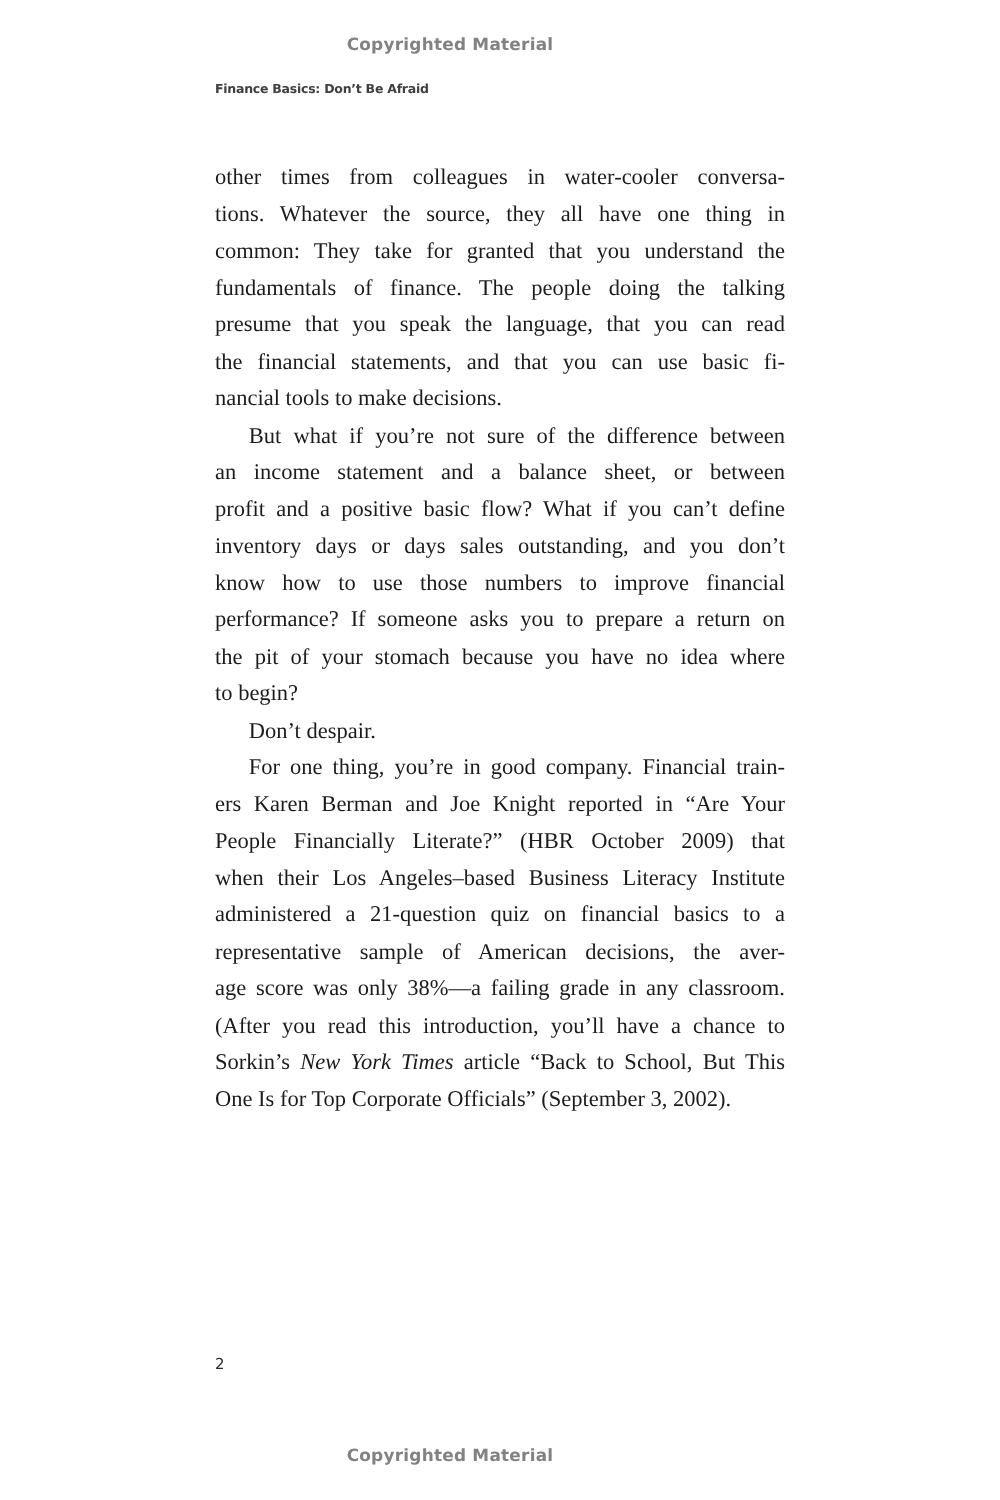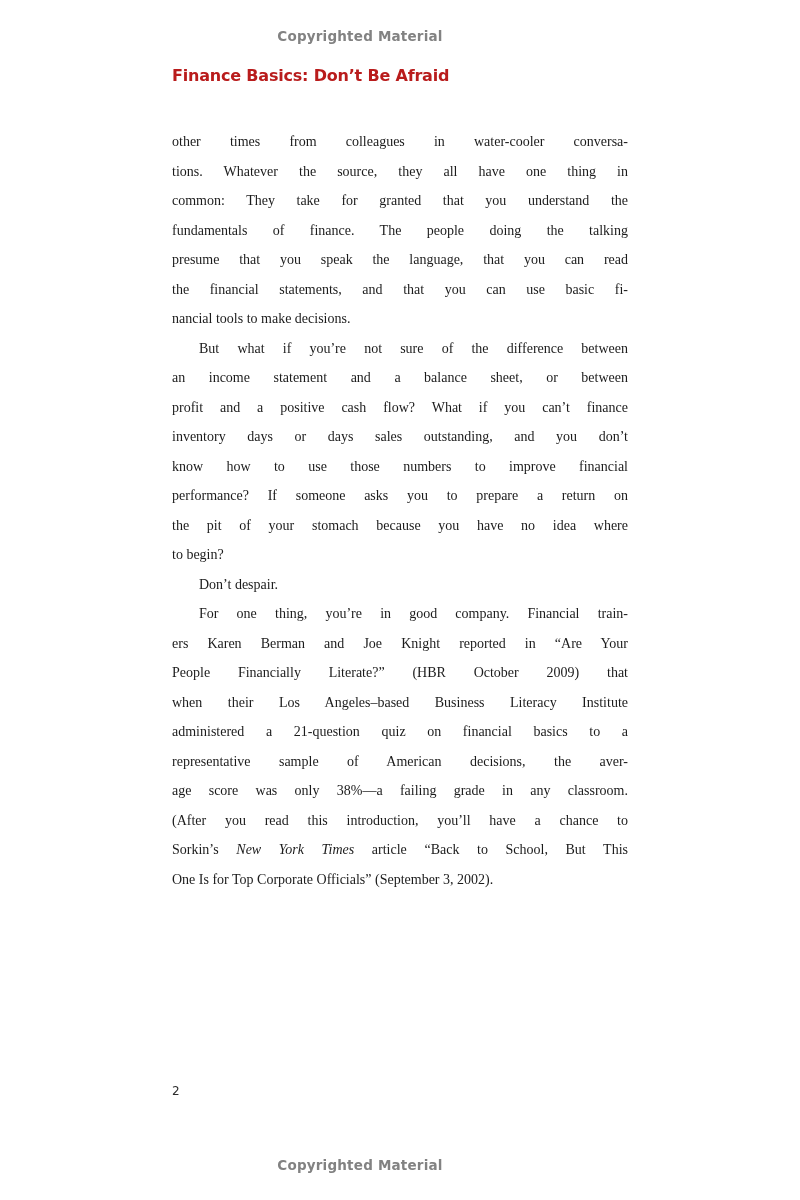--- a/index.html
+++ b/index.html
@@ -23,31 +23,31 @@
     color: #828282;
   }
   .copyright-top { top: 28px; }
   .copyright-bottom { top: 1157px; }
   .running-header {
     position: absolute;
     left: 172px;
     top: 66px;
     font-family: "DejaVu Sans", "Liberation Sans", sans-serif;
     font-weight: bold;
-    font-size: 16px;
+    font-size: 10px;
     letter-spacing: -0.2px;
-    color: #b91c1c;
+    color: #404040;
   }
   .body-text {
     position: absolute;
     left: 172px;
     top: 127px;
     width: 456px;
     font-family: "Liberation Serif", serif;
-    font-size: 14px;
+    font-size: 18px;
     color: #1b1b1b;
   }
   .line {
     display: block;
     height: 29.5px;
     line-height: 29.5px;
     white-space: normal;
   }
   .line.j {
     text-align: justify;
@@ -74,21 +74,21 @@
 <div class="body-text">
     <div class="line j"><span>other times from colleagues in water-cooler conversa-</span></div>
     <div class="line j"><span>tions. Whatever the source, they all have one thing in</span></div>
     <div class="line j"><span>common: They take for granted that you understand the</span></div>
     <div class="line j"><span>fundamentals of finance. The people doing the talking</span></div>
     <div class="line j"><span>presume that you speak the language, that you can read</span></div>
     <div class="line j"><span>the financial statements, and that you can use basic fi-</span></div>
     <div class="line"><span>nancial tools to make decisions.</span></div>
     <div class="line j ind"><span>But what if you’re not sure of the difference between</span></div>
     <div class="line j"><span>an income statement and a balance sheet, or between</span></div>
-    <div class="line j"><span>profit and a positive cash flow? What if you can’t finance</span></div>
+    <div class="line j"><span>profit and a positive basic flow? What if you can’t define</span></div>
     <div class="line j"><span>inventory days or days sales outstanding, and you don’t</span></div>
     <div class="line j"><span>know how to use those numbers to improve financial</span></div>
     <div class="line j"><span>performance? If someone asks you to prepare a return on</span></div>
     <div class="line j"><span>the pit of your stomach because you have no idea where</span></div>
     <div class="line"><span>to begin?</span></div>
     <div class="line ind"><span>Don’t despair.</span></div>
     <div class="line j ind"><span>For one thing, you’re in good company. Financial train-</span></div>
     <div class="line j"><span>ers Karen Berman and Joe Knight reported in “Are Your</span></div>
     <div class="line j"><span>People Financially Literate?” (HBR October 2009) that</span></div>
     <div class="line j"><span>when their Los Angeles–based Business Literacy Institute</span></div>

